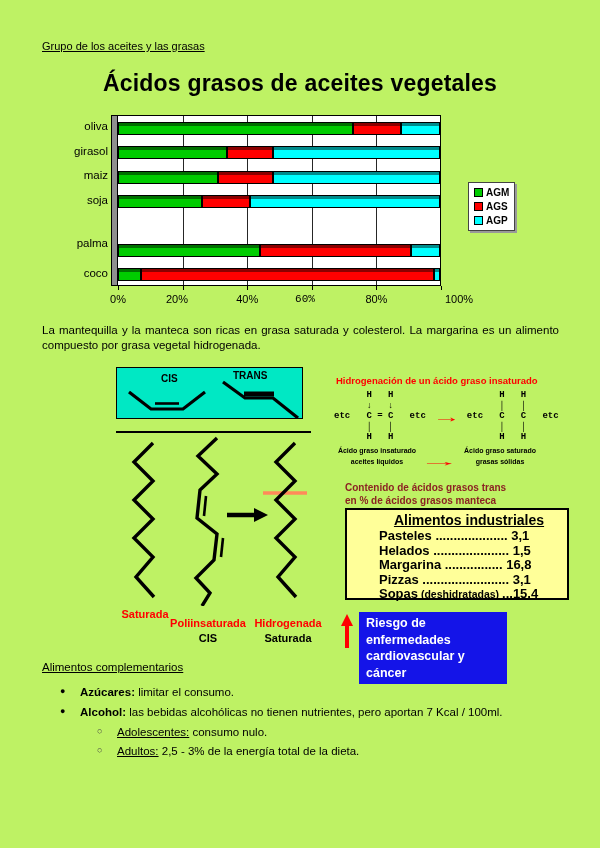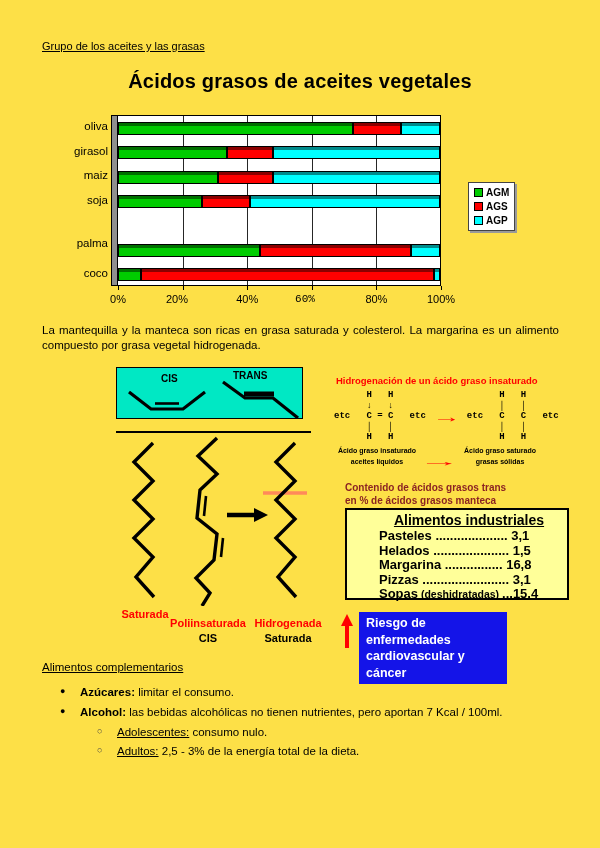--- a/index.html
+++ b/index.html
@@ -1,22 +1,22 @@
 <!DOCTYPE html>
 <html><head>
 <meta charset="utf-8">
 <style>
   * { box-sizing: border-box; margin: 0; padding: 0; }
   html,body { background:#fff; }
   body { width:600px; height:848px; font-family:"Liberation Sans", sans-serif; color:#000; }
-  .page { position:relative; width:600px; height:848px; background:#fde047; overflow:hidden; }
+  .page { position:relative; width:600px; height:848px; background:#bef264; overflow:hidden; }
 
   .header-link { position:absolute; left:42px; top:40px; font-size:11px; text-decoration:underline; }
   .doc-title { position:absolute; left:0; top:70px; width:600px; text-align:center;
-               font-size:20px; font-weight:bold; letter-spacing:.2px; }
+               font-size:23px; font-weight:bold; letter-spacing:.2px; }
 
   
   .chart { position:absolute; left:68px; top:112px; width:470px; height:200px; }
   .wall  { position:absolute; left:43px; top:3px; width:7px; height:171px; background:#8f8f8f; border:1px solid #000; }
   .plot  { position:absolute; left:50px; top:3px; width:323px; height:171px; border:1px solid #000; border-left:none; background:#fff; }
   .gridline { position:absolute; top:0; width:1px; height:100%; background:#000; opacity:.85; }
   .tickmark { position:absolute; top:174px; width:1px; height:4px; background:#000; }
   .bar-row { position:absolute; left:0; height:13px; display:flex; width:100%; }
   .bar-seg { height:100%; border:1px solid #000; }
   .cat-label { position:absolute; left:0; width:40px; text-align:right; font-size:11.5px; }
@@ -133,21 +133,21 @@
         <div class="cat-label" style="top: 81.5px;">soja</div>
         <div class="cat-label" style="top: 125px; text-align: right;">palma</div>
         <div class="cat-label" style="top: 154.786px;">coco</div>
       </div>
     <div>
         <div class="tick-label" style="left: 28px;">0%</div>
         <div class="tick-label" style="left: 87px;">20%</div>
         <div class="tick-label" style="left: 157.2px;">40%</div>
         <div class="tick-label" style="left: 215px; font-family: Liberation Mono, monospace;">60%</div>
         <div class="tick-label" style="left: 286.4px;">80%</div>
-        <div class="tick-label" style="left: 351px;">100%</div>
+        <div class="tick-label" style="left: 369px;">100%</div>
       </div>
     <div class="legend">
         <div class="legend-item">
           <span class="legend-key" style="background: rgb(0, 204, 0);"></span>
           <span class="legend-label">AGM</span>
         </div>
         <div class="legend-item">
           <span class="legend-key" style="background: rgb(255, 0, 0);"></span>
           <span class="legend-label">AGS</span>
         </div>

